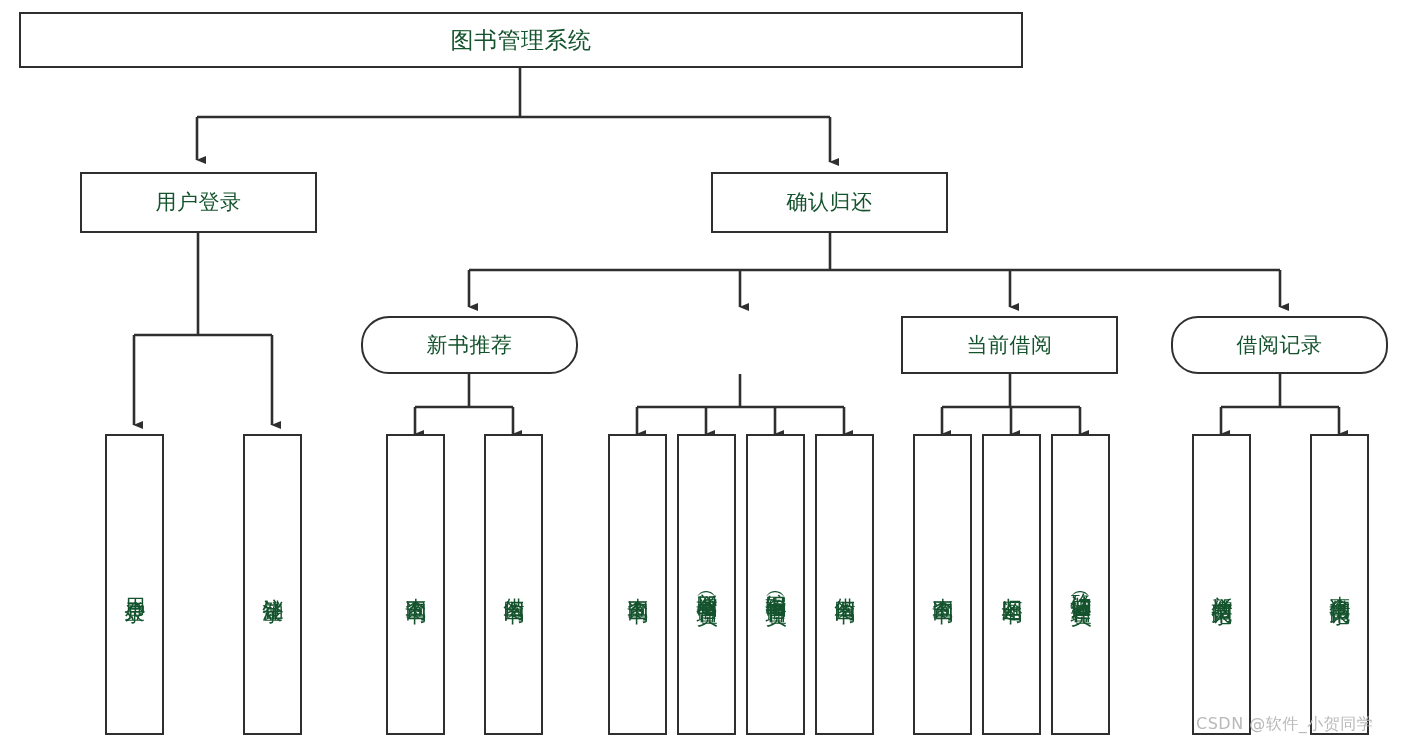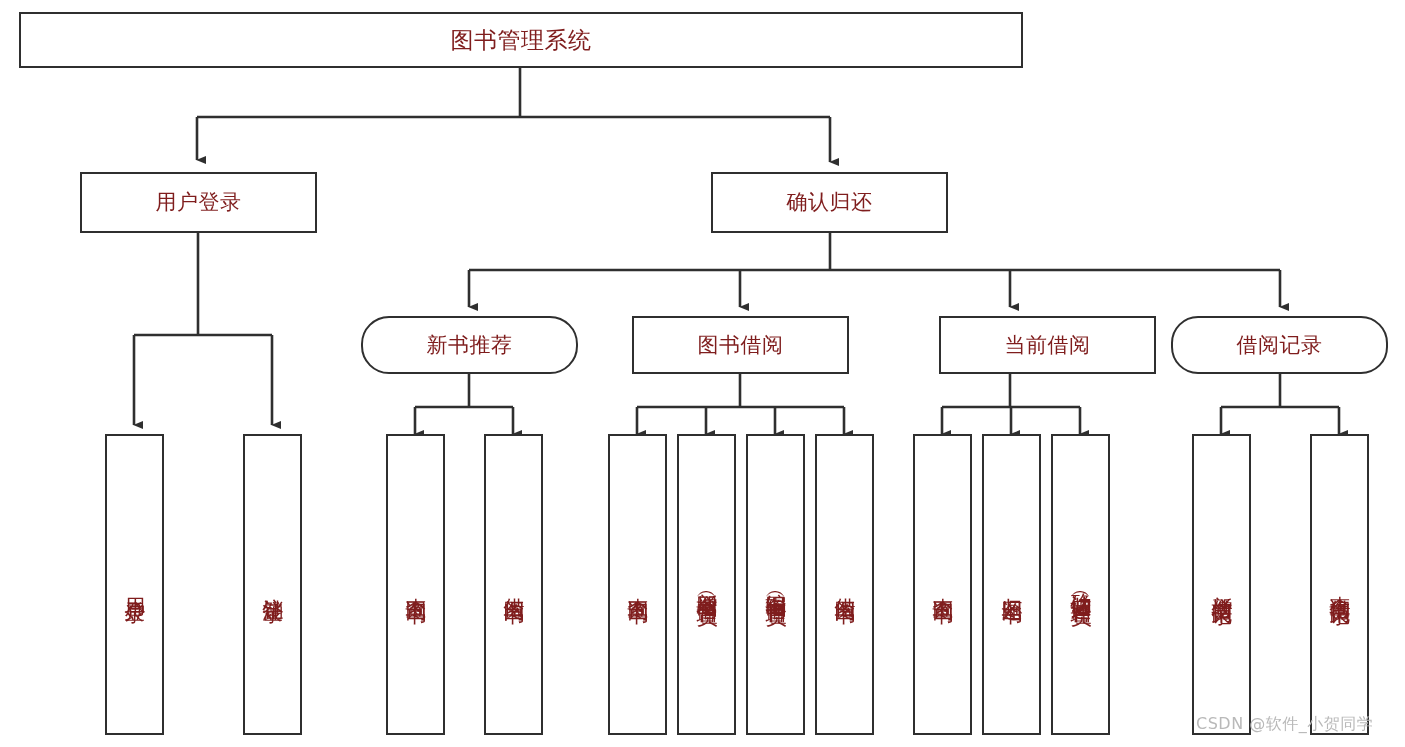--- a/index.html
+++ b/index.html
@@ -26,21 +26,21 @@
     height: 747px;
   }
   .node {
     position: absolute;
     box-sizing: border-box;
     background: #ffffff;
     border: 2px solid #2f2f2f;
     display: flex;
     align-items: center;
     justify-content: center;
-    color: #7f1d1d;
+    color: #14532d;
   }
   .node.level0 {
     font-size: 23px;
   }
   .node.level1 {
     font-size: 21px;
   }
   .node.level2 {
     font-size: 21px;
   }
@@ -133,24 +133,21 @@
   <div class="node level1" style="left:80px; top:172px; width:237px; height:61px;">
     <span class="node-label">用户登录</span>
   </div>
   <div class="node level1" style="left:711px; top:172px; width:237px; height:61px;">
     <span class="node-label">确认归还</span>
   </div>
 
   <div class="node level2" style="left:361px; top:316px; width:217px; height:58px;border-radius:28px;">
     <span class="node-label">新书推荐</span>
   </div>
-  <div class="node level2" style="left:632px; top:316px; width:217px; height:58px;">
-    <span class="node-label">图书借阅</span>
-  </div>
-  <div class="node level2" style="left:901px; top:316px; width:217px; height:58px;margin-left:38px;">
+  <div class="node level2" style="left:901px; top:316px; width:217px; height:58px;">
     <span class="node-label">当前借阅</span>
   </div>
   <div class="node level2" style="left:1171px; top:316px; width:217px; height:58px;border-radius:27px;">
     <span class="node-label">借阅记录</span>
   </div>
 
   <div class="node leaf" style="left:105px; top:434px; width:59px; height:301px;">
     <span class="node-label">用户登录</span>
   </div>
   <div class="node leaf" style="left:243px; top:434px; width:59px; height:301px;">

